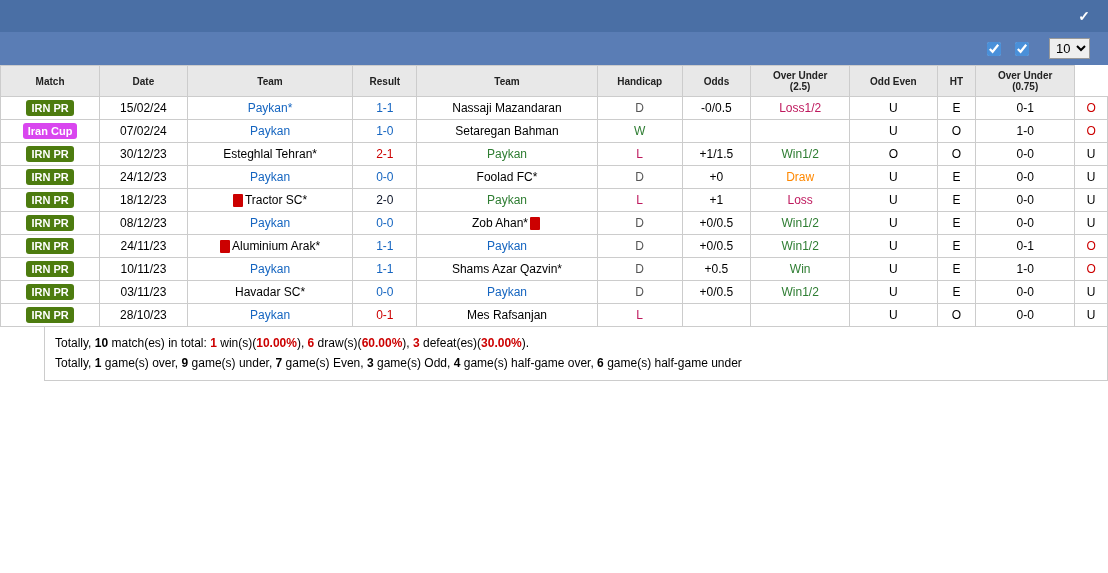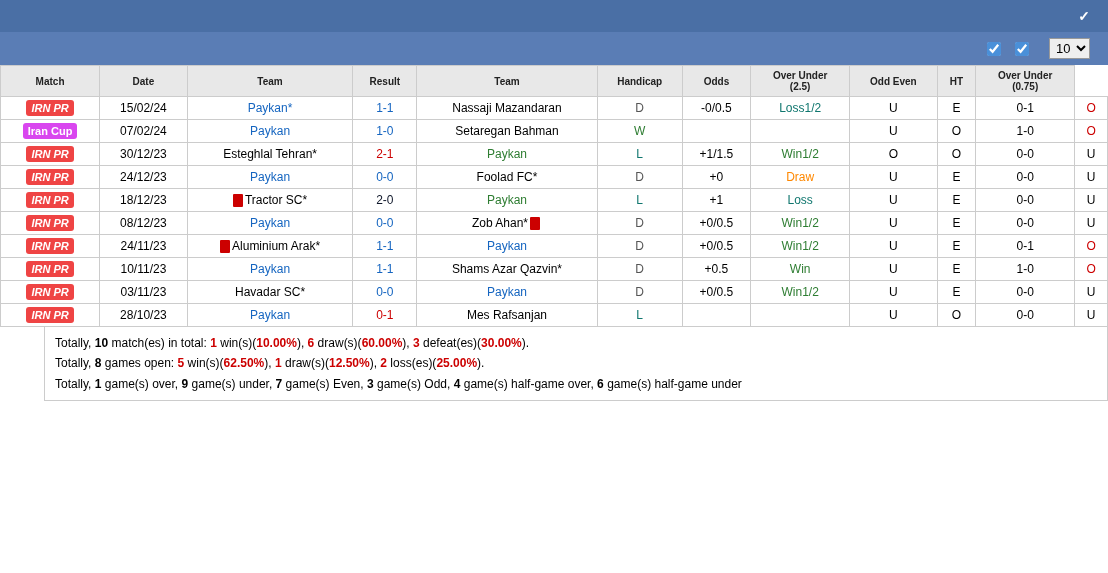--- a/index.html
+++ b/index.html
@@ -90,28 +90,28 @@
 
     .league-badge {
       display: inline-block;
       padding: 2px 5px;
       border-radius: 3px;
       font-size: 11px;
       font-weight: bold;
       color: #fff;
       white-space: nowrap;
     }
-    .irn-pr { background: #ef4444; font-style: italic; }
+    .irn-pr { background: #4d7c0f; }
     .iran-cup { background: #d946ef; }
 
     .team-blue { color: #1565c0; }
     .team-green { color: #2e7d32; }
 
     .win { color: #2e7d32; }
-    .loss { color: #0f766e; }
+    .loss { color: #be185d; }
     .draw { color: #ff8800; }
 
     .red-card {
       display: inline-block;
       width: 10px;
       height: 13px;
       background: #cc0000;
       border-radius: 1px;
       vertical-align: middle;
       margin-right: 2px;
@@ -323,18 +323,15 @@
         <td><span>U</span></td>
       </tr>
     </tbody>
 </table>
 
 <div class="footer-stats">
   <div>
     Totally, <span class="bold">10</span> match(es) in total: <span class="red">1</span> win(s)(<span class="red">10.00%</span>), <span class="red">6</span> draw(s)(<span class="red">60.00%</span>), <span class="red">3</span> defeat(es)(<span class="red">30.00%</span>).
   </div>
   <div>
-    Totally, <span class="bold">8</span> games open: <span class="red">5</span> win(s)(<span class="red">62.50%</span>), <span class="red">1</span> draw(s)(<span class="red">12.50%</span>), <span class="red">2</span> loss(es)(<span class="red">25.00%</span>).
-  </div>
-  <div>
     Totally, <span class="bold">1</span> game(s) over, <span class="bold">9</span> game(s) under, <span class="bold">7</span> game(s) Even, <span class="bold">3</span> game(s) Odd, <span class="bold">4</span> game(s) half-game over, <span class="bold">6</span> game(s) half-game under
   </div>
 </div>
 
 </body></html>

